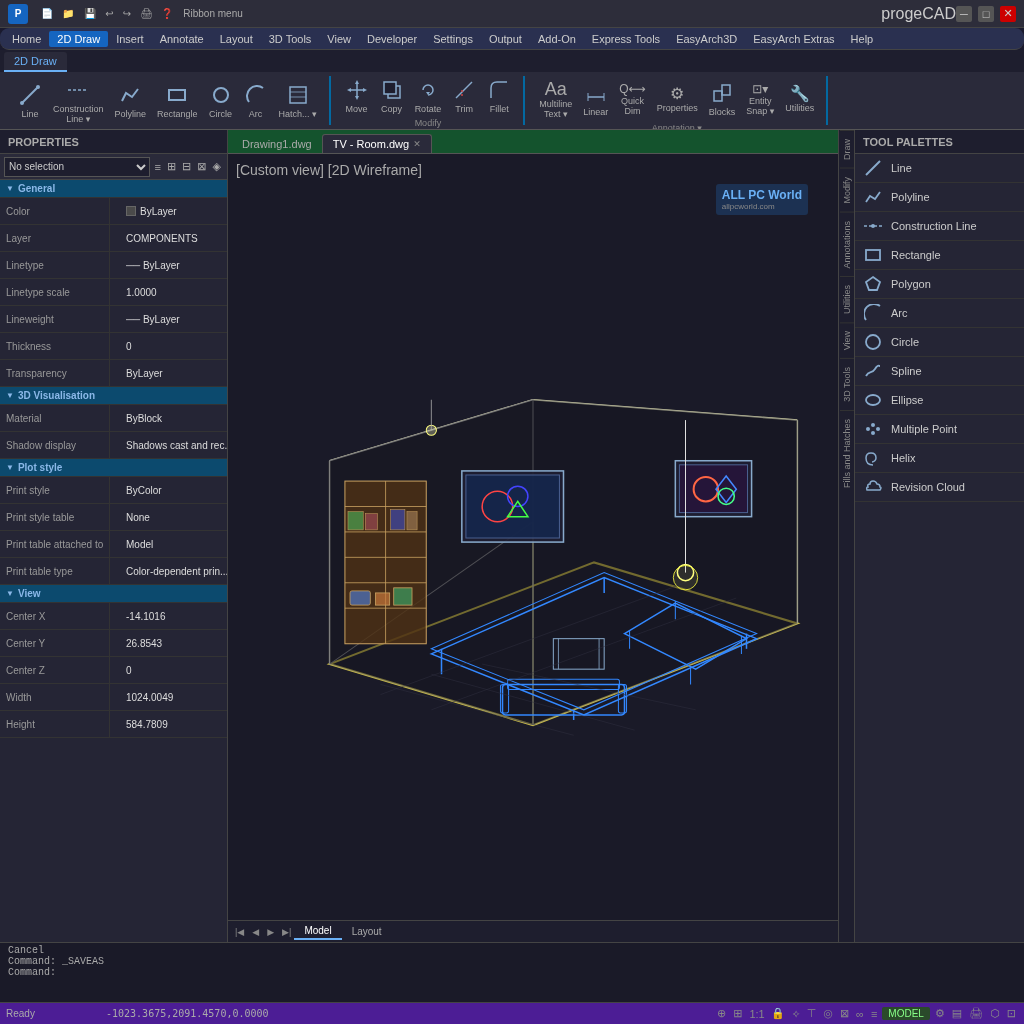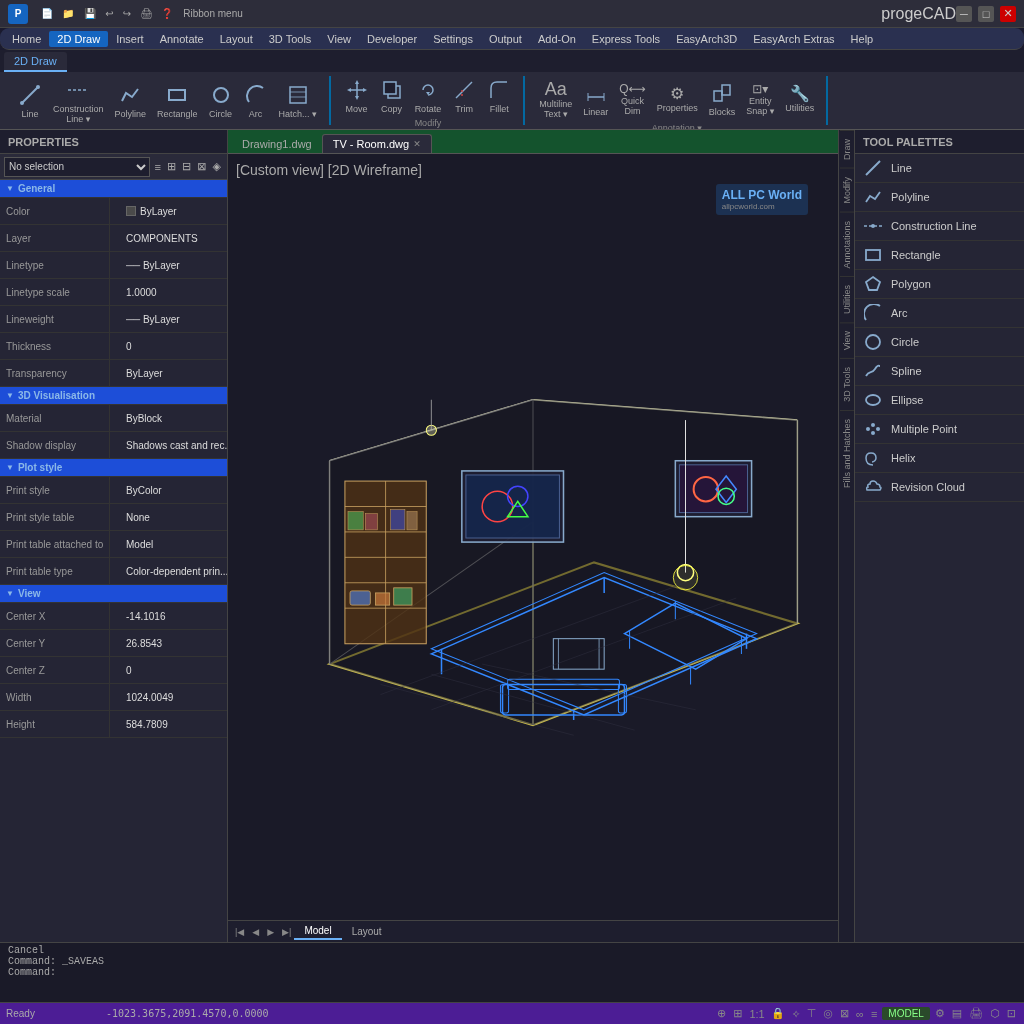--- a/index.html
+++ b/index.html
@@ -60,21 +60,21 @@
       height: 26px; display: flex; align-items: center; padding: 2px 4px; gap: 2px;
       background: #2a2a3a; border-bottom: 1px solid #444;
     }
     #selection-bar select { flex: 1; background: #1e1e2e; color: #ccc; border: 1px solid #555; font-size: 10px; height: 20px; }
     .sel-icon { font-size: 11px; color: #aaa; cursor: pointer; padding: 2px; }
     #props-content { flex: 1; overflow-y: auto; font-size: 10px; }
     #props-content::-webkit-scrollbar { width: 6px; }
     #props-content::-webkit-scrollbar-track { background: #1e1e2e; }
     #props-content::-webkit-scrollbar-thumb { background: #555; border-radius: 3px; }
     .prop-section-header {
-      display: flex; align-items: center; padding: 3px 6px; background: #1d4ed8; cursor: pointer;
+      display: flex; align-items: center; padding: 3px 6px; background: #0c4a6e; cursor: pointer;
       color: #8bb8e8; font-weight: bold; font-size: 10px; border-bottom: 1px solid #333;
     }
     .prop-section-header::before { content: '▼'; margin-right: 4px; font-size: 8px; }
     .prop-row { display: flex; border-bottom: 1px solid #333; height: 27px; }
     .prop-label { flex: 0 0 110px; padding: 2px 6px; color: #999; border-right: 1px solid #333; overflow: hidden; text-overflow: ellipsis; white-space: nowrap; display: flex; align-items: center; }
     .prop-value { flex: 1; padding: 2px 6px; color: #ddd; overflow: hidden; text-overflow: ellipsis; white-space: nowrap; display: flex; align-items: center; margin-left: 10px; }
     .prop-value .color-swatch { width: 10px; height: 10px; background: #4a4a4a; border: 1px solid #666; display: inline-block; margin-right: 4px; }
 
     
     #drawing-area { flex: 1; display: flex; flex-direction: column; background: #1a1a28; position: relative; overflow: hidden; }

